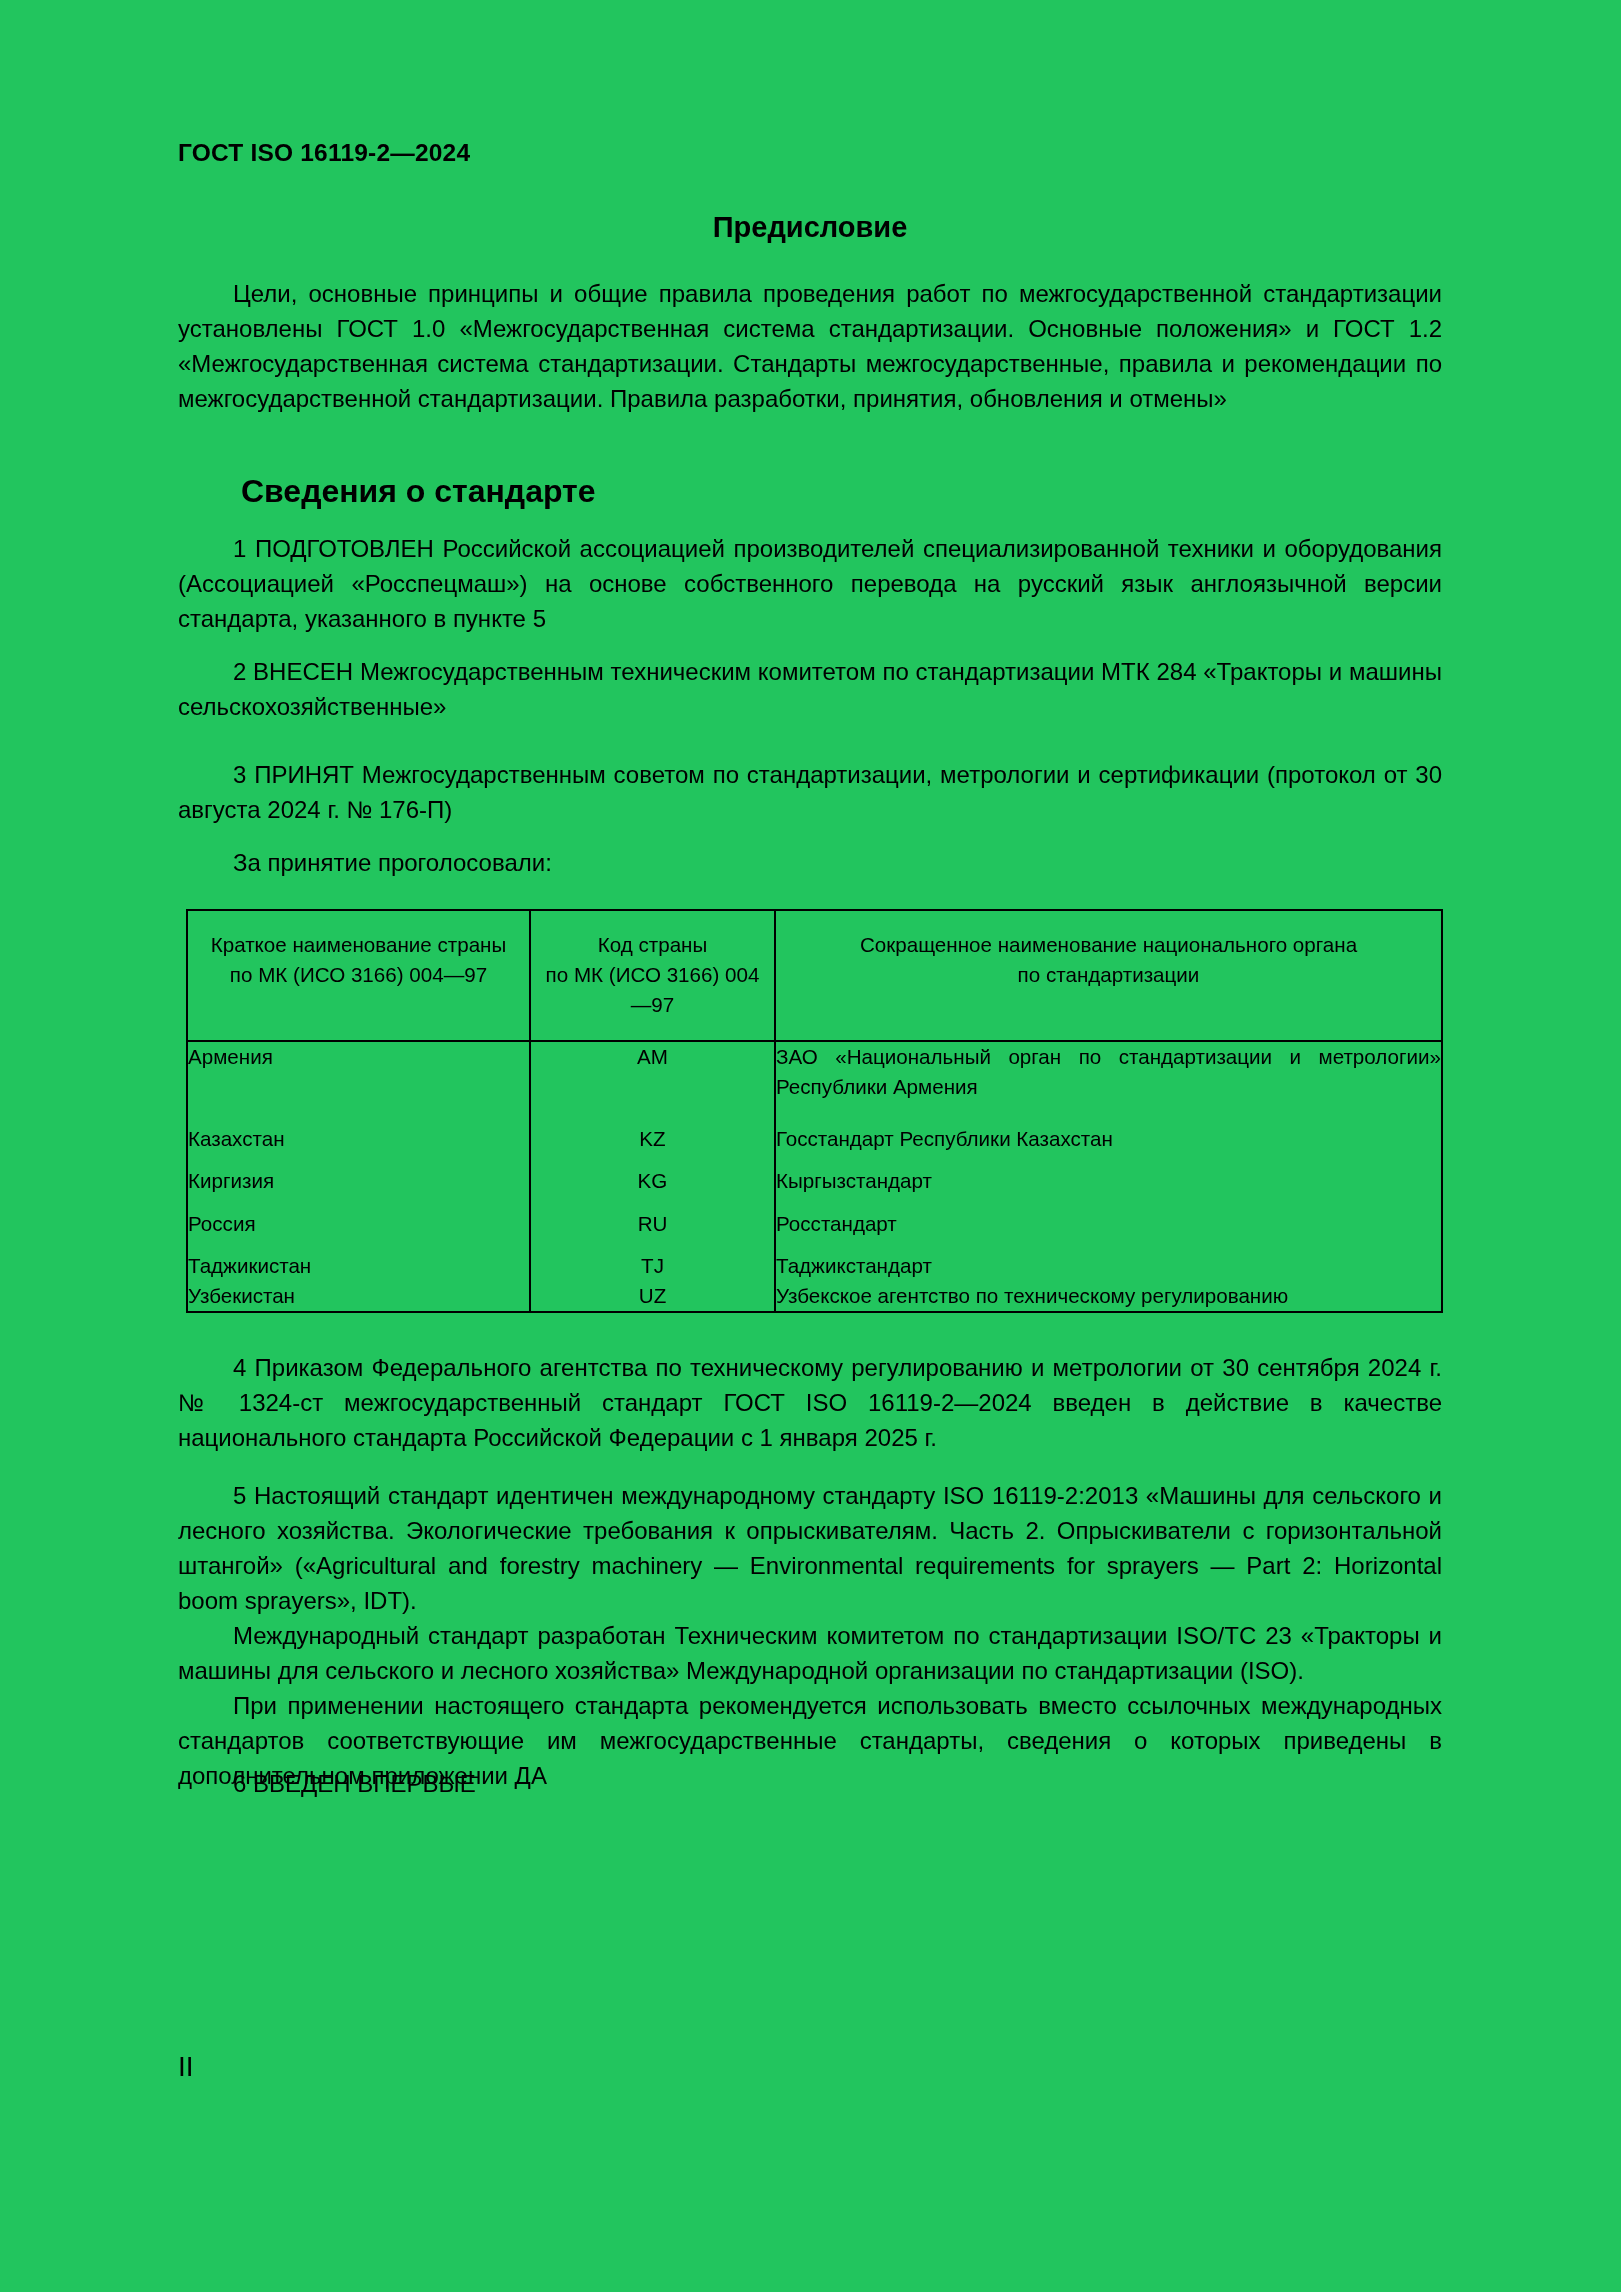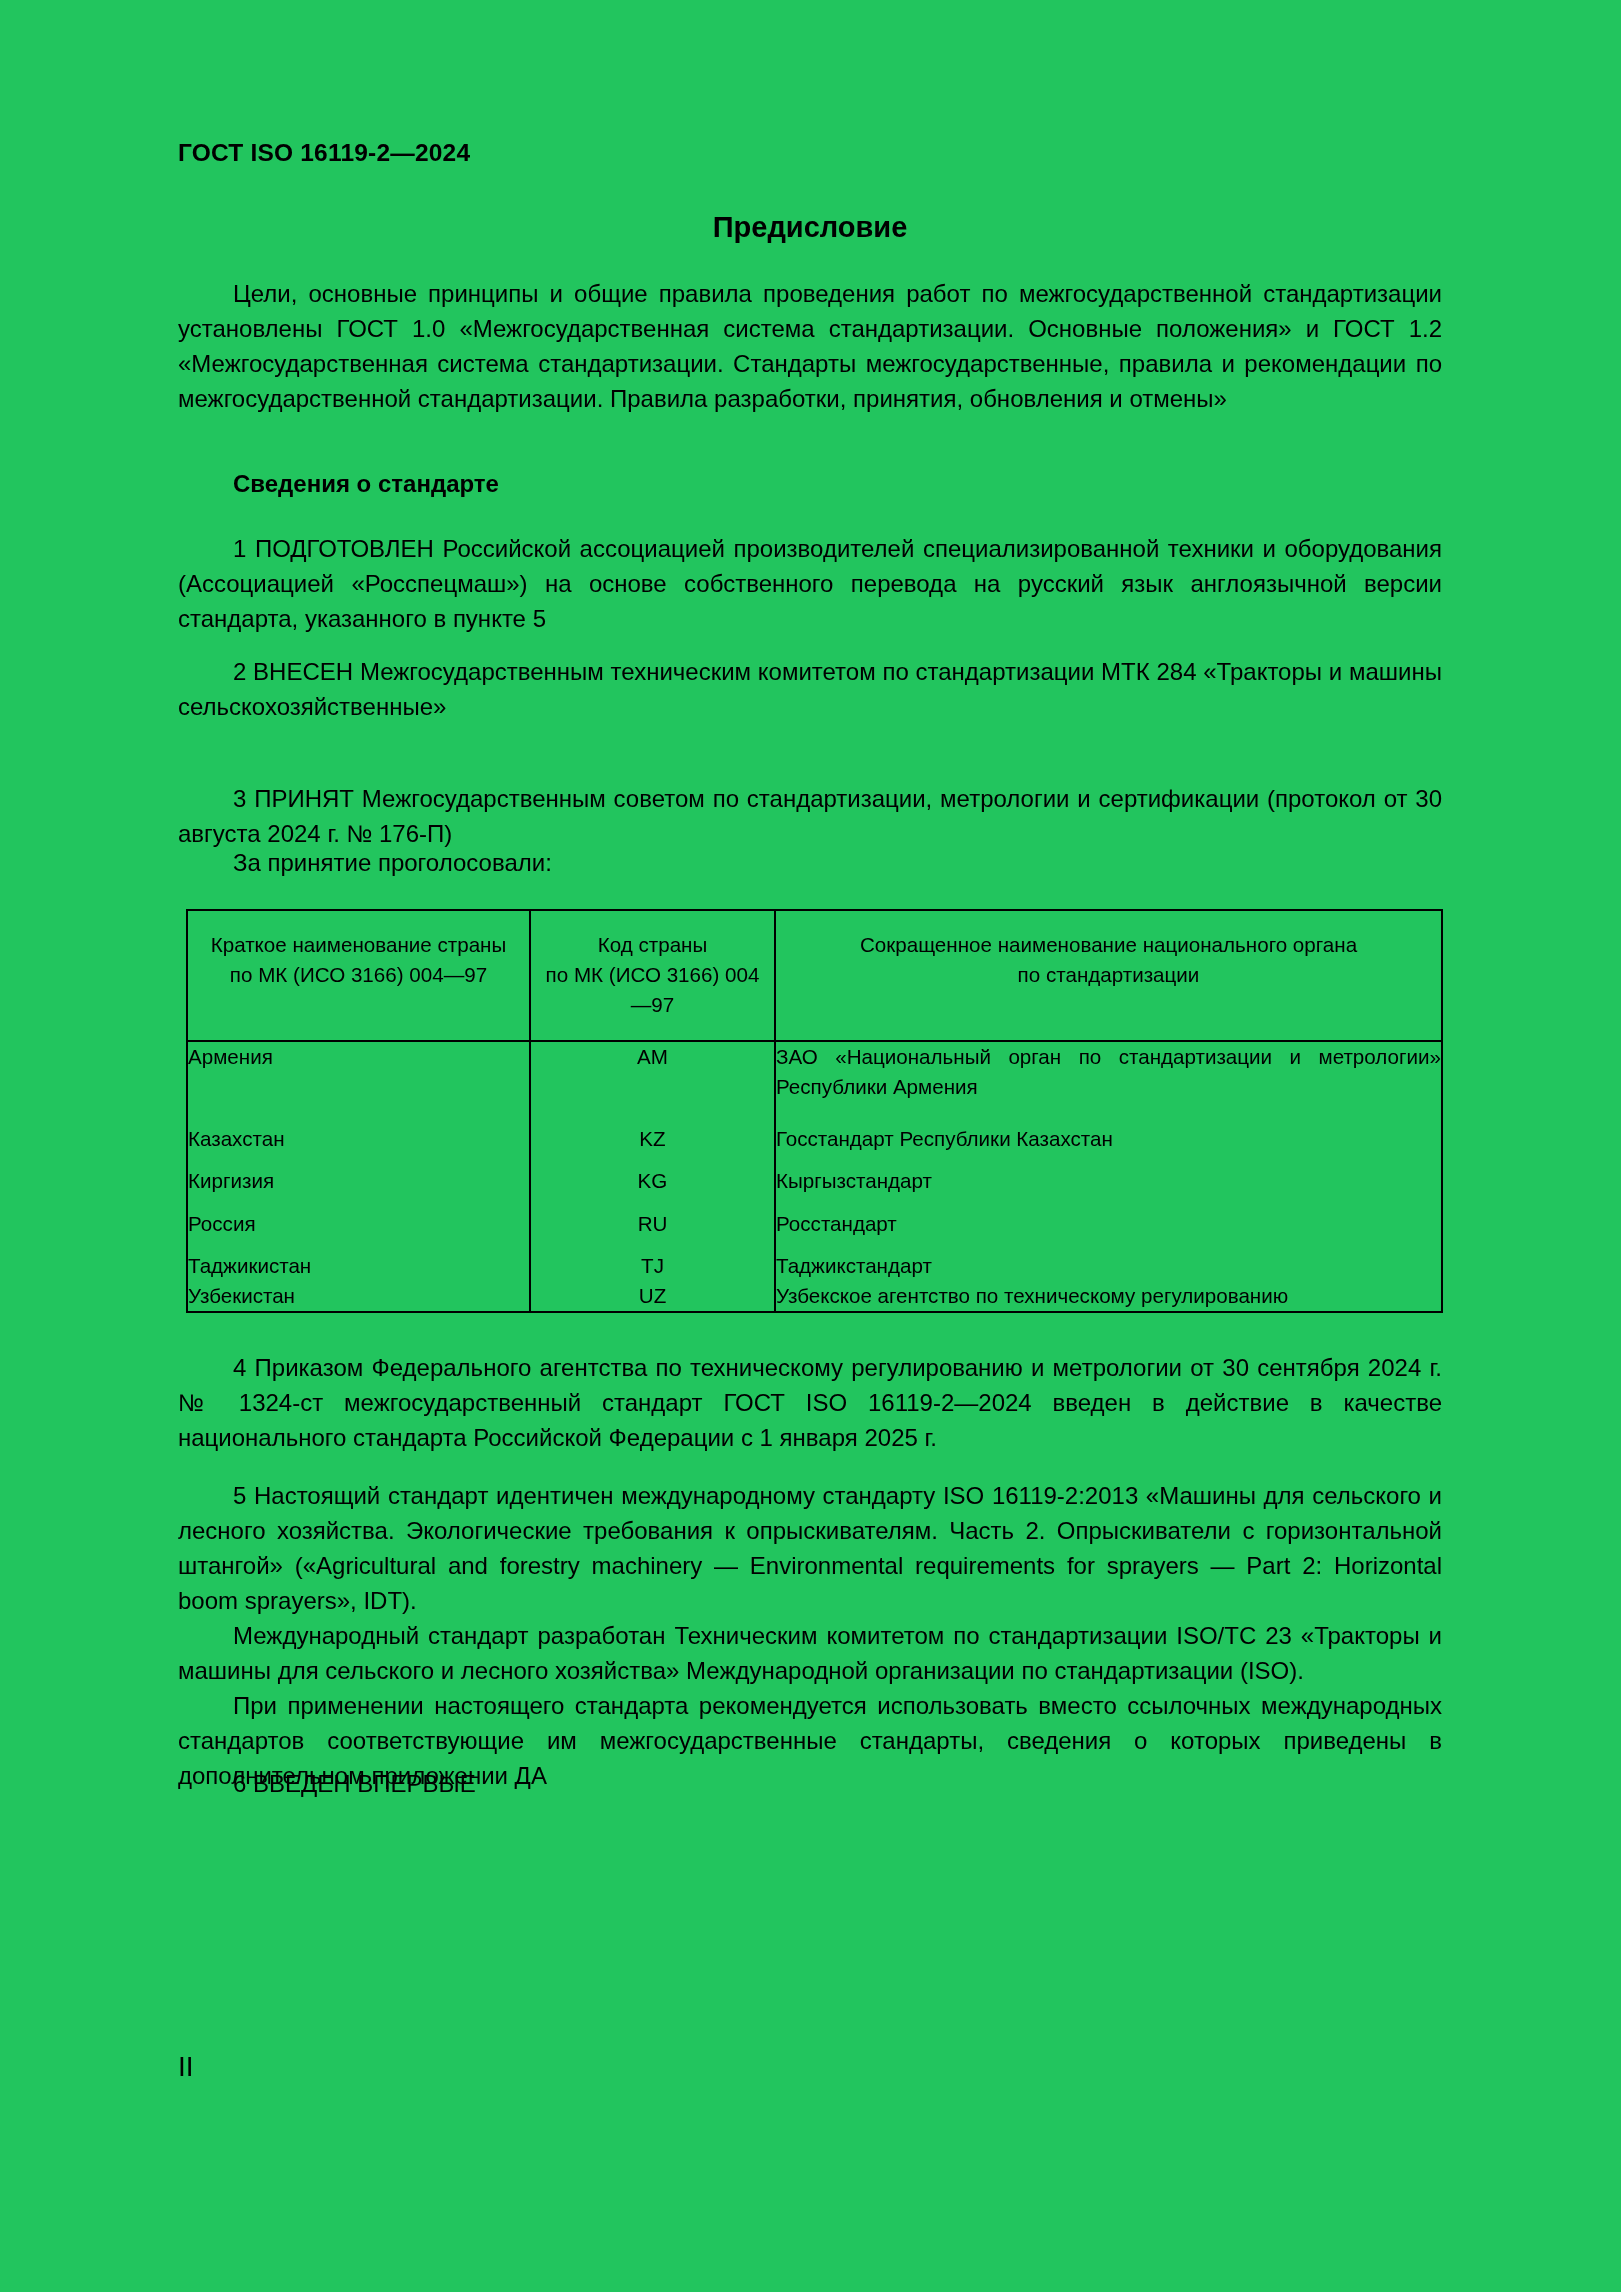--- a/index.html
+++ b/index.html
@@ -51,22 +51,22 @@
   p.para {
     margin: 0;
     font-size: 24px;
     line-height: 35px;
     text-align: justify;
     text-justify: inter-word;
     text-indent: 55px;
     hyphens: none;
   }
   p.subhead {
-    margin: 0;
-    font-size: 24px;
+    margin: 8px;
+    font-size: 32px;
     line-height: 35px;
     font-weight: bold;
     text-indent: 55px;
   }
 
   
   .vote-table-wrap {
     position: absolute;
     left: 186px;
     top: 909px;
@@ -136,21 +136,21 @@
   </div>
 
   <div class="body-block" style="top:531px;">
     <p class="para">1  ПОДГОТОВЛЕН Российской ассоциацией производителей специализированной техники и оборудования (Ассоциацией «Росспецмаш») на основе собственного перевода на русский язык англоязычной версии стандарта, указанного в пункте 5</p>
   </div>
 
   <div class="body-block" style="top:654px;">
     <p class="para">2  ВНЕСЕН Межгосударственным техническим комитетом по стандартизации МТК 284 «Тракторы и машины сельскохозяйственные»</p>
   </div>
 
-  <div class="body-block" style="top:757px;margin-top:24px;">
+  <div class="body-block" style="top:757px;">
     <p class="para">3 ПРИНЯТ Межгосударственным советом по стандартизации, метрологии и сертификации (протокол от 30 августа 2024 г. № 176-П)</p>
   </div>
 
   <div class="body-block" style="top:845px;">
     <p class="para">За принятие проголосовали:</p>
   </div>
 
   <div class="vote-table-wrap">
     <table class="vote-table">
       <colgroup>

